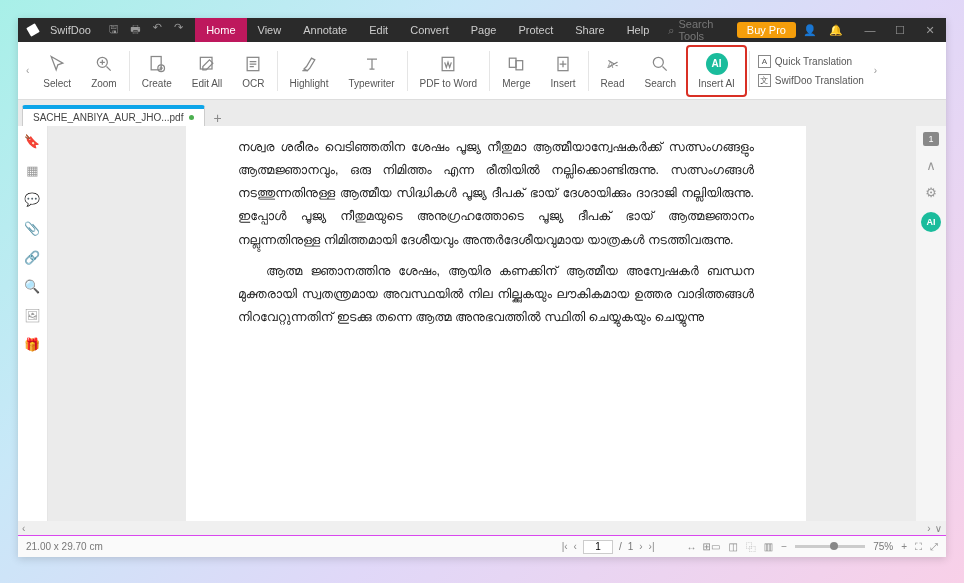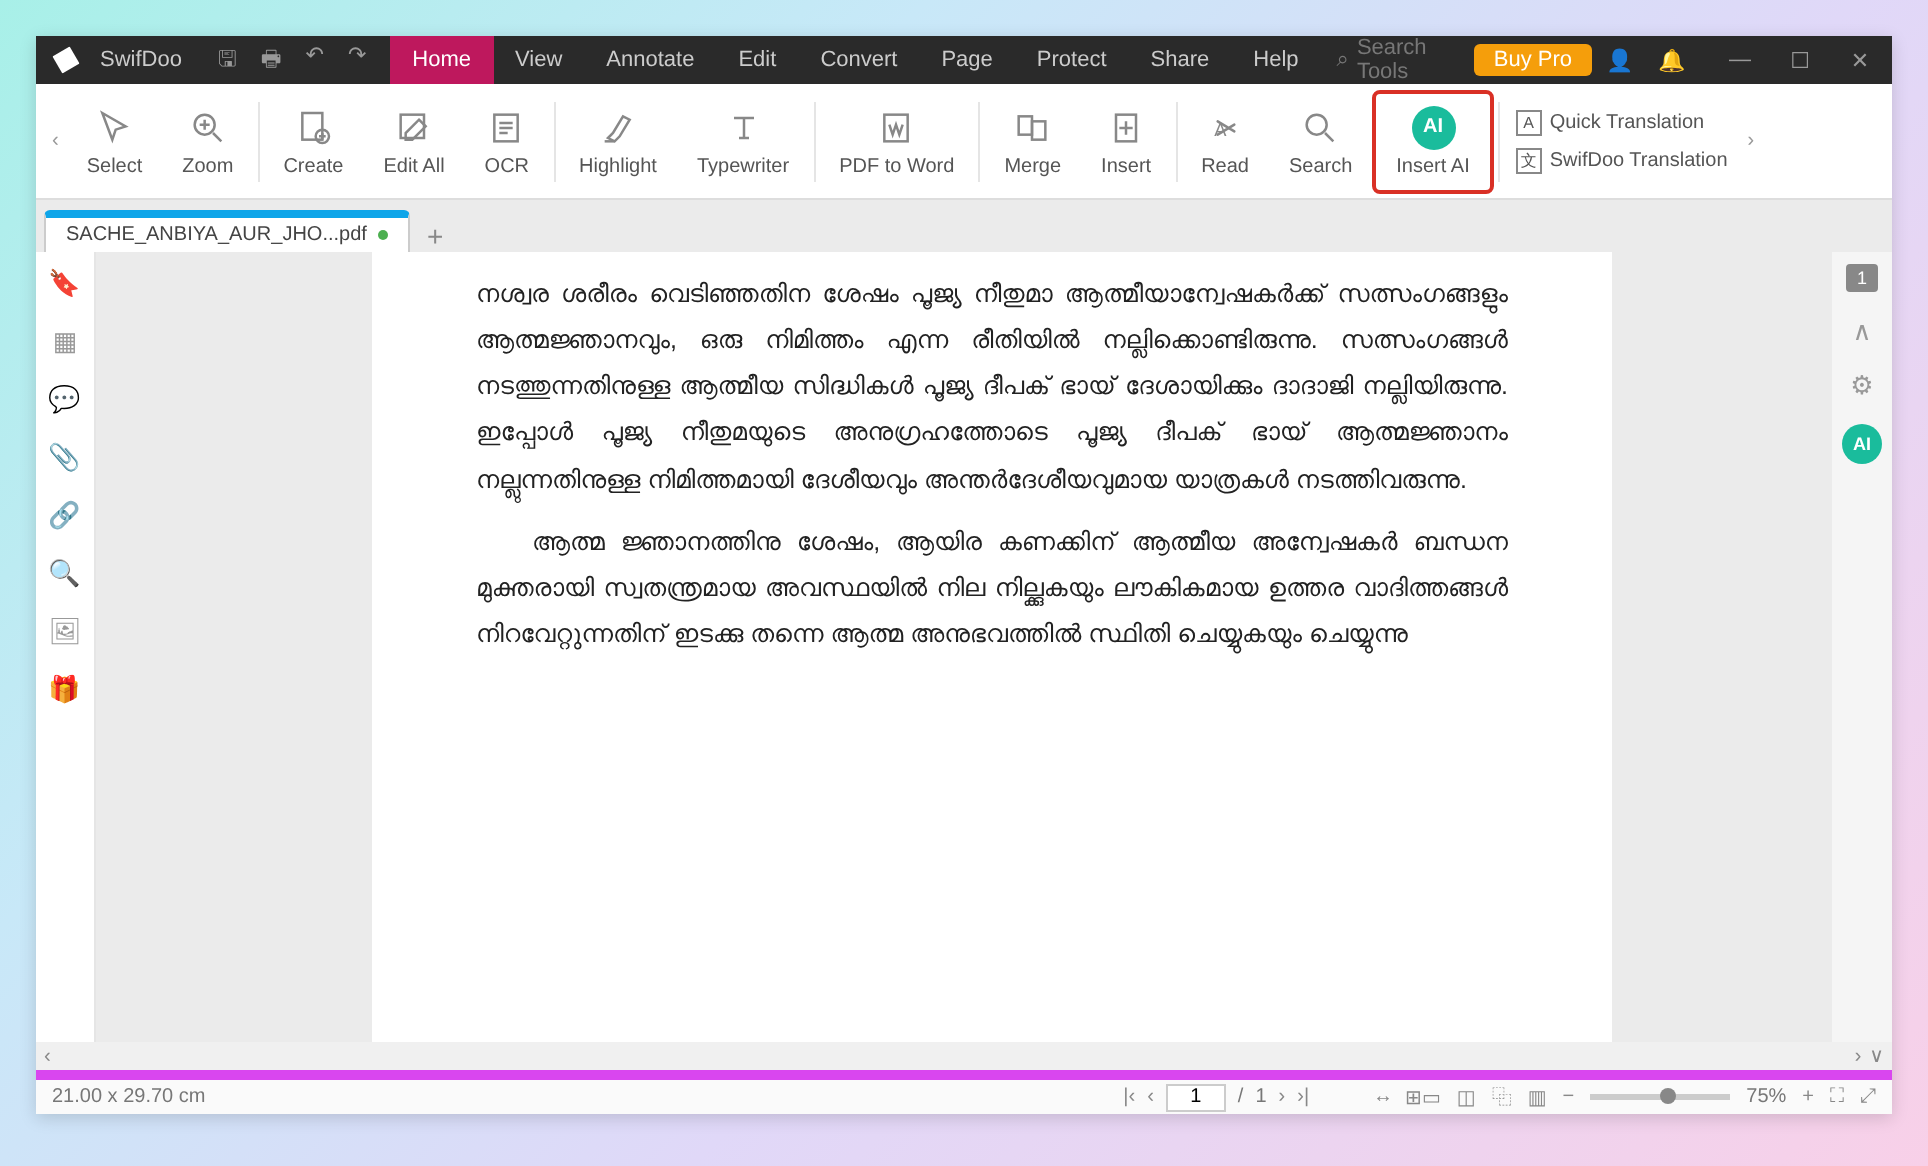--- a/index.html
+++ b/index.html
@@ -41,21 +41,21 @@
 .page{position:absolute;left:138px;top:0;width:620px;height:100%;background:#fff;padding:10px 52px;font-family:'Noto Sans Malayalam','Malayalam Sangam MN',serif;font-size:12.5px;line-height:1.85;color:#222;text-align:justify;}
 .page p{margin-bottom:8px;}
 .page p.indent{text-indent:28px;}
 .sidebar-r{width:30px;background:#f5f5f5;display:flex;flex-direction:column;align-items:center;padding-top:6px;gap:12px;}
 .pagenum{width:16px;height:14px;background:#888;color:#fff;font-size:9px;display:flex;align-items:center;justify-content:center;border-radius:2px;}
 .sidebar-r span{color:#999;cursor:pointer;font-size:13px;}
 .ai-side{width:20px;height:20px;border-radius:50%;background:#1abc9c;color:#fff;font-size:9px;display:flex;align-items:center;justify-content:center;font-weight:bold;cursor:pointer;}
 .scroll-h{height:14px;background:#f0f0f0;display:flex;align-items:center;padding:0 4px;}
 .scroll-h .arr{color:#888;font-size:10px;cursor:pointer;}
 .scroll-track{flex:1;}
-.statusbar{height:22px;background:#fafafa;border-top:5px solid #d946ef;display:flex;align-items:center;font-size:10px;color:#777;padding:0 8px;}
+.statusbar{height:22px;background:#fafafa;border-top:1px solid #d946ef;display:flex;align-items:center;font-size:10px;color:#777;padding:0 8px;}
 .st-left{flex:1;}
 .st-center{display:flex;align-items:center;gap:6px;}
 .st-center input{width:30px;height:14px;text-align:center;font-size:10px;border:1px solid #ccc;}
 .st-btn{cursor:pointer;color:#888;}
 .st-right{display:flex;align-items:center;gap:8px;}
 .zoom-slider{width:70px;height:3px;background:#ccc;position:relative;}
 .zoom-thumb{position:absolute;left:50%;top:-3px;width:8px;height:8px;background:#888;border-radius:50%;}
 </style>
 </head>
 <body>

